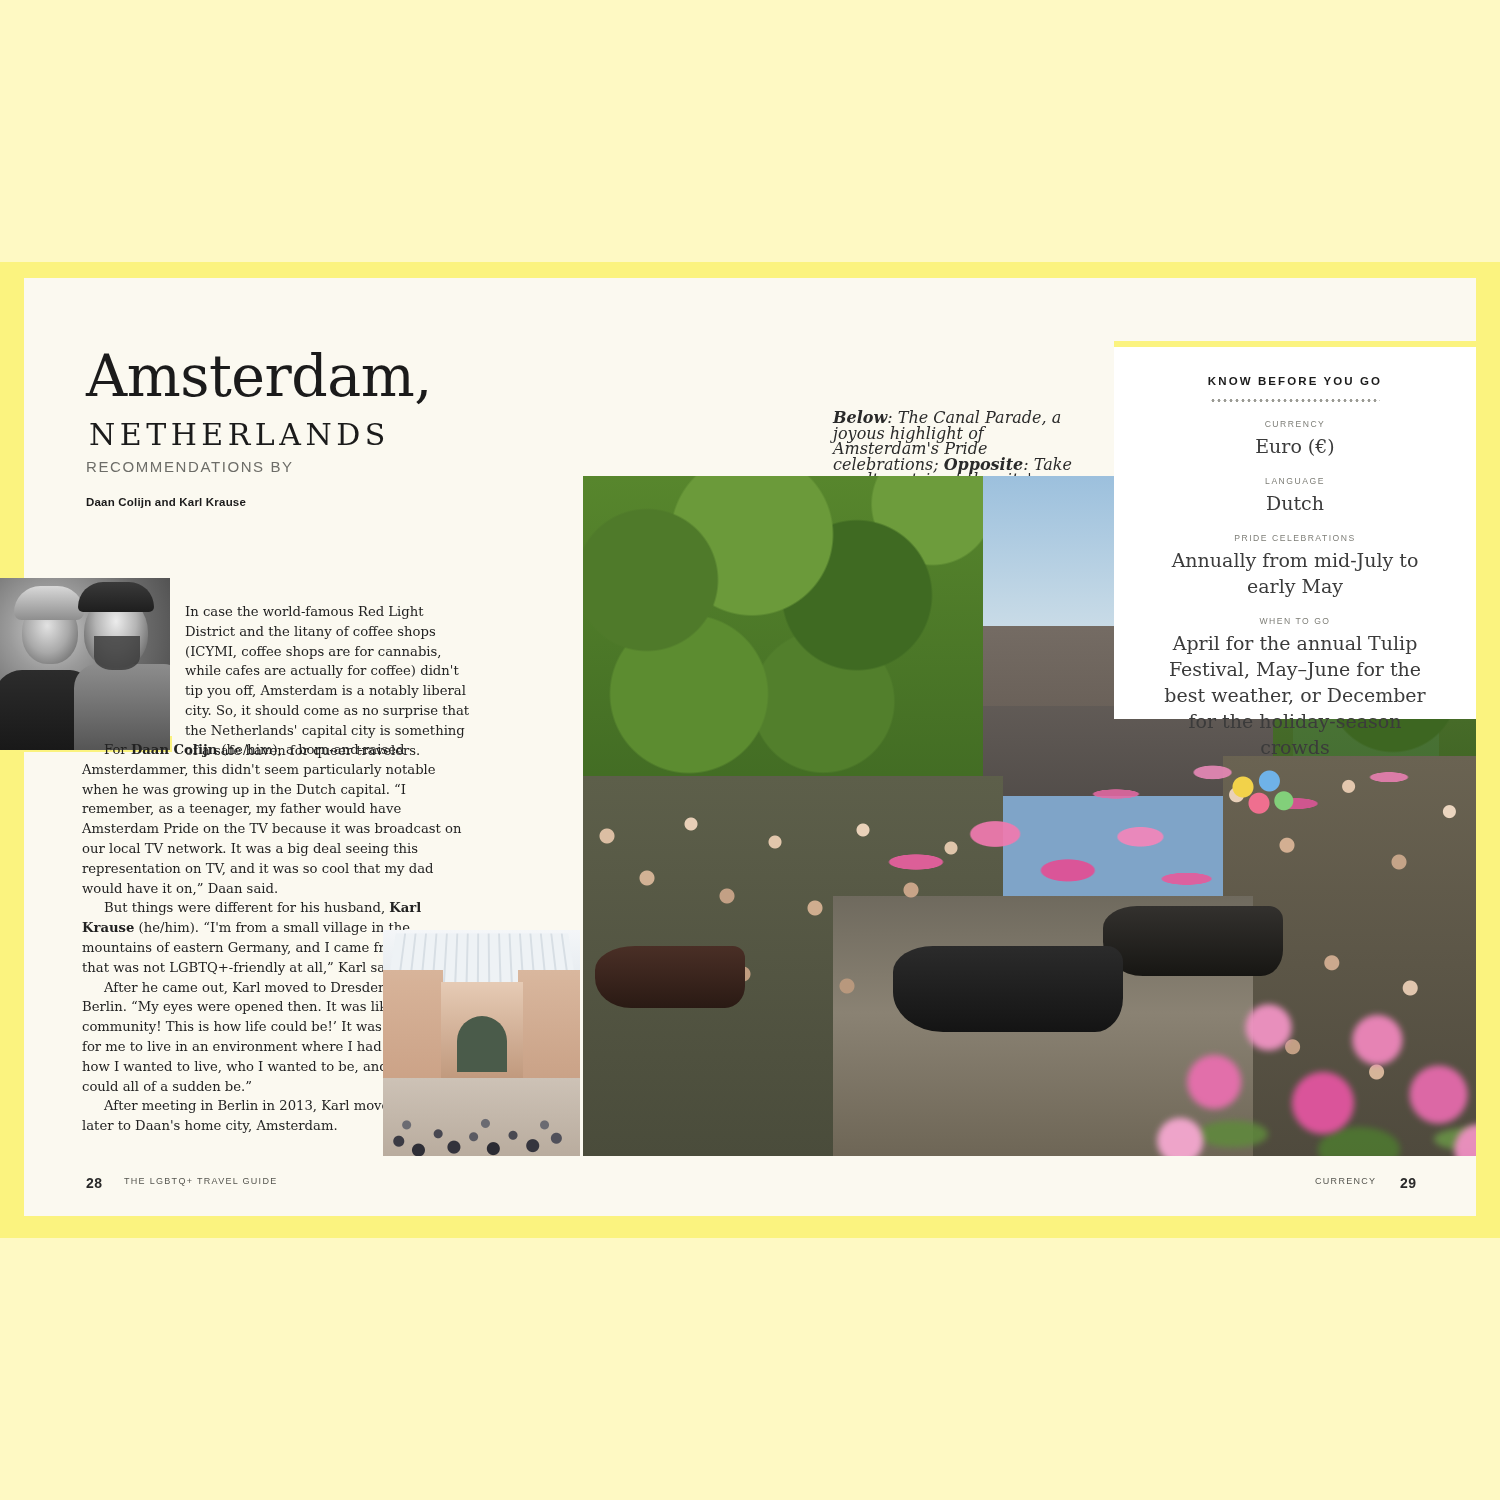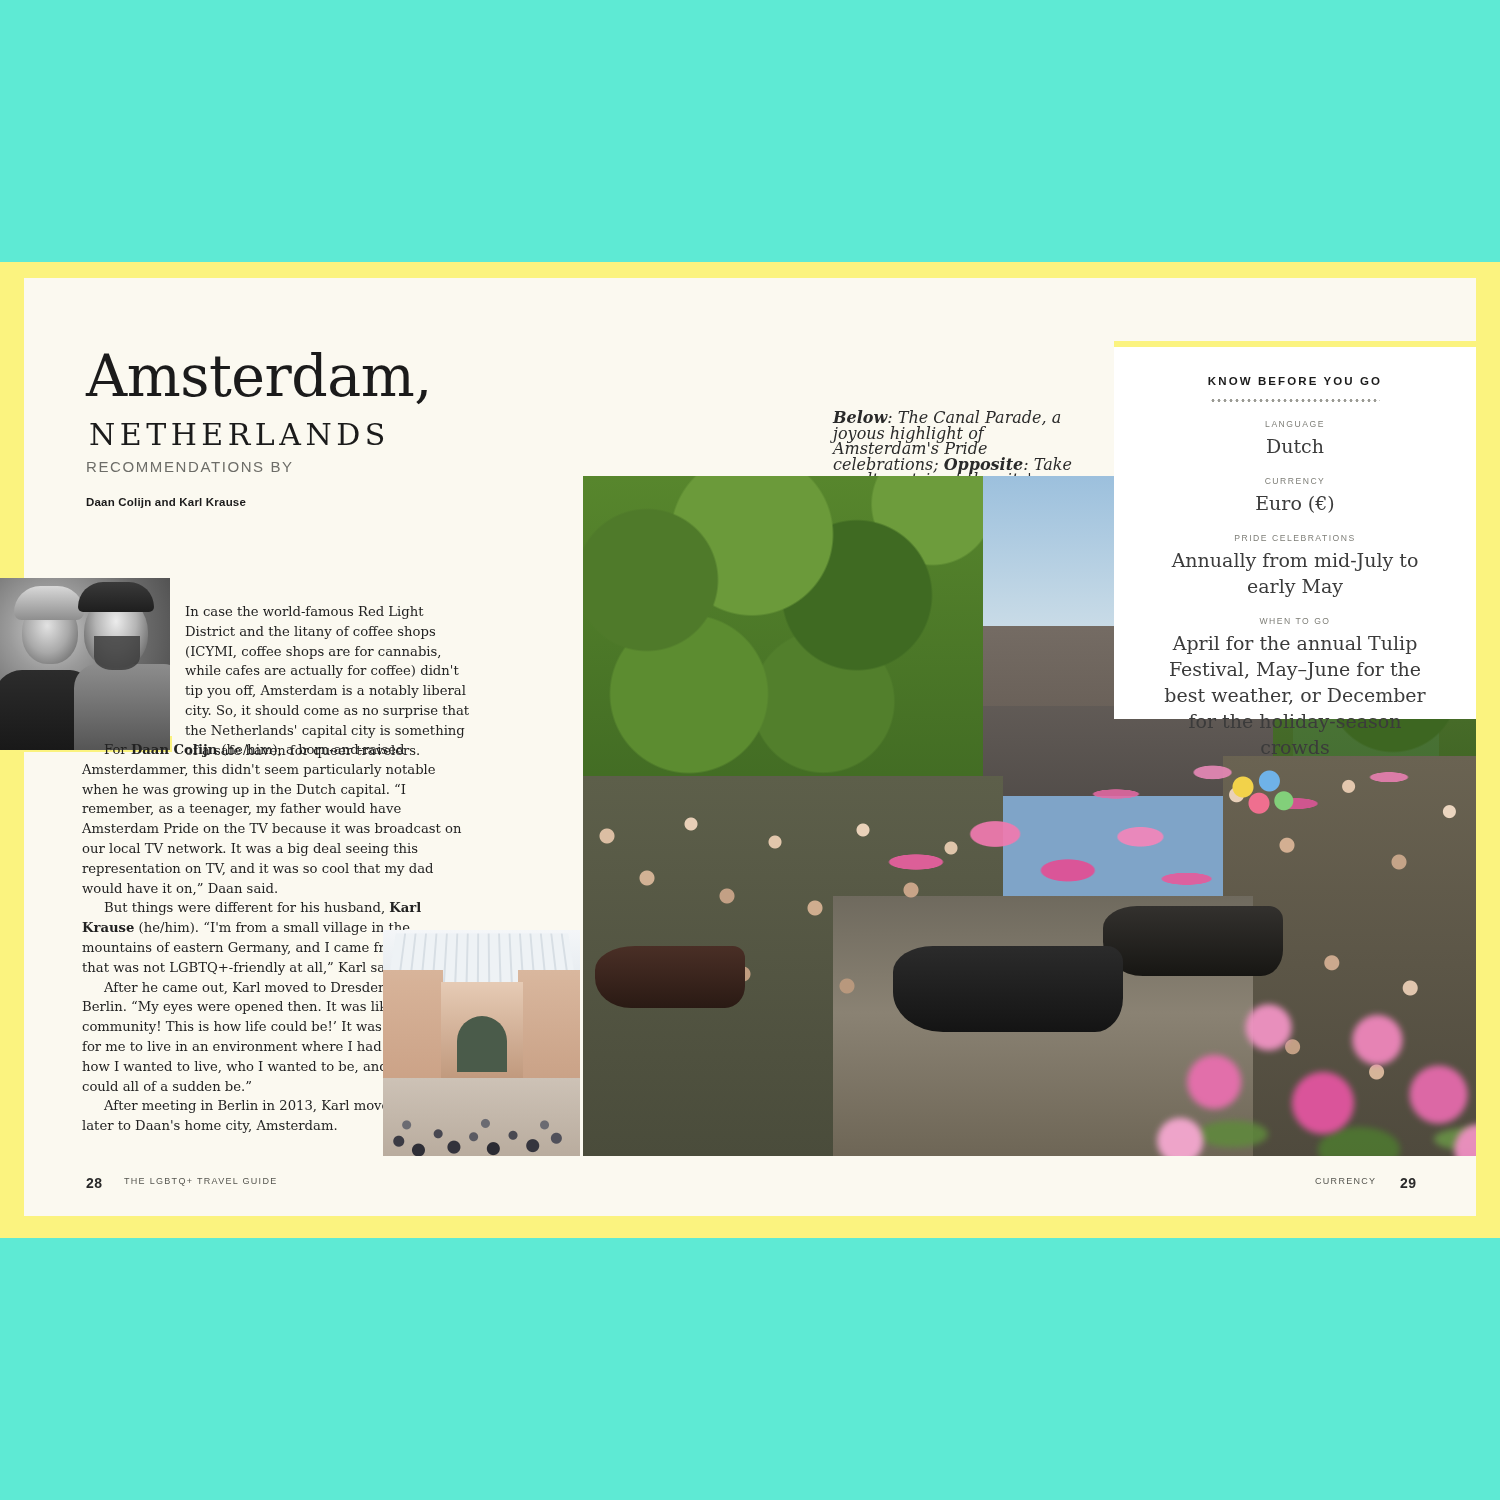--- a/index.html
+++ b/index.html
@@ -11,21 +11,21 @@
     overflow: hidden;
     font-family: "Liberation Serif", serif;
   }
 
   #page {
     position: absolute;
     left: 0;
     top: 0;
     width: 1500px;
     height: 1500px;
-    background: #5eead4;
+    background: #fef9c3;
   }
 
   
   .spread-frame {
     position: absolute;
     left: 0px;
     top: 262px;
     width: 1500px;
     height: 976px;
     background: #fbf37f;
@@ -559,27 +559,27 @@
     <div class="c-balloons"></div>
     <div class="c-leaves"></div>
     <div class="c-flowers"></div>
   </div>
 
   <div class="kbyg">
     <div class="kbyg-title">KNOW BEFORE YOU GO</div>
     <div class="kbyg-dots"></div>
 
     <div class="kbyg-item">
+      <div class="kbyg-label">CURRENCY</div>
+      <div class="kbyg-value">Euro (€)</div>
+    </div>
+
+    <div class="kbyg-item">
       <div class="kbyg-label">LANGUAGE</div>
       <div class="kbyg-value">Dutch</div>
-    </div>
-
-    <div class="kbyg-item">
-      <div class="kbyg-label">CURRENCY</div>
-      <div class="kbyg-value">Euro (€)</div>
     </div>
 
     <div class="kbyg-item">
       <div class="kbyg-label">PRIDE CELEBRATIONS</div>
       <div class="kbyg-value">Annually from mid-July to early May</div>
     </div>
 
     <div class="kbyg-item">
       <div class="kbyg-label">WHEN TO GO</div>
       <div class="kbyg-value">April for the annual Tulip Festival, May–June for the best weather, or December for the holiday-season crowds</div>

